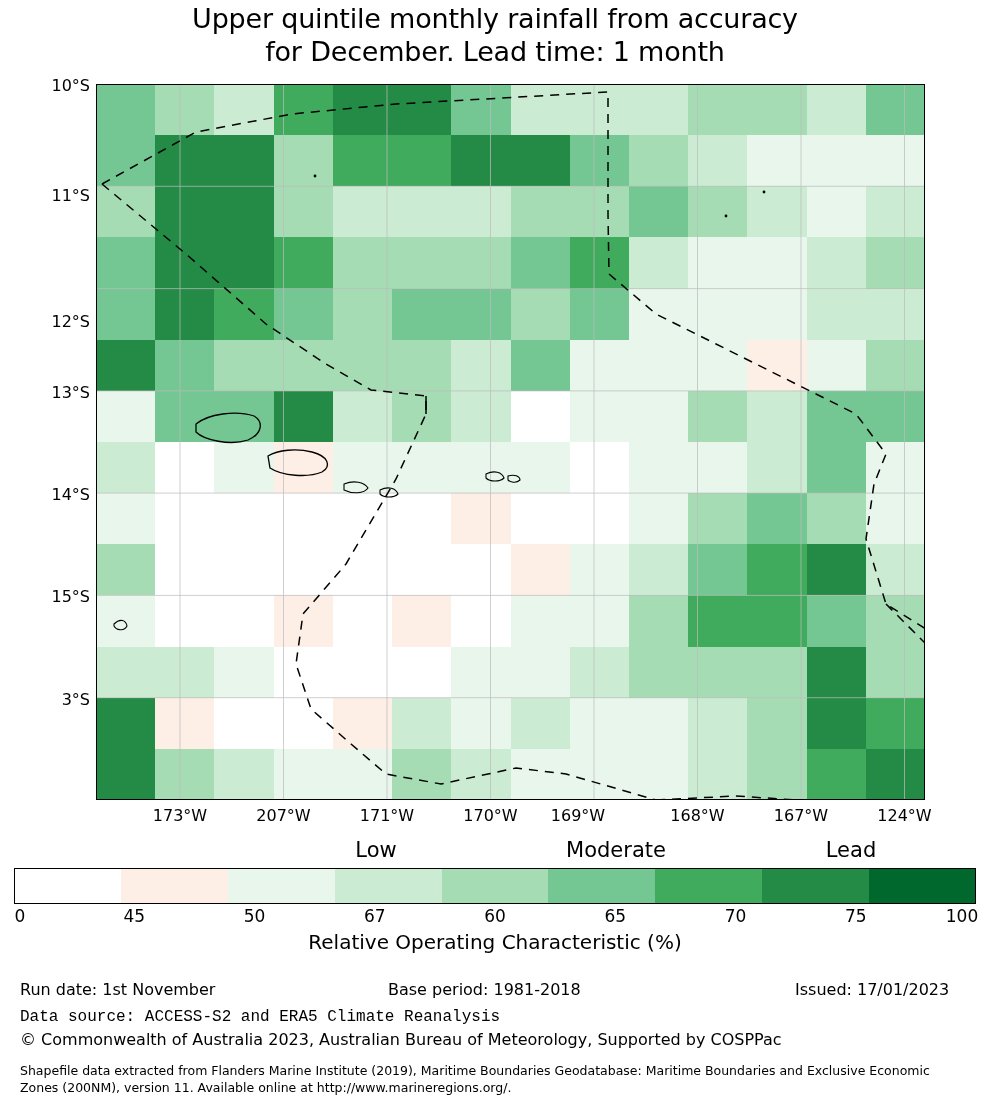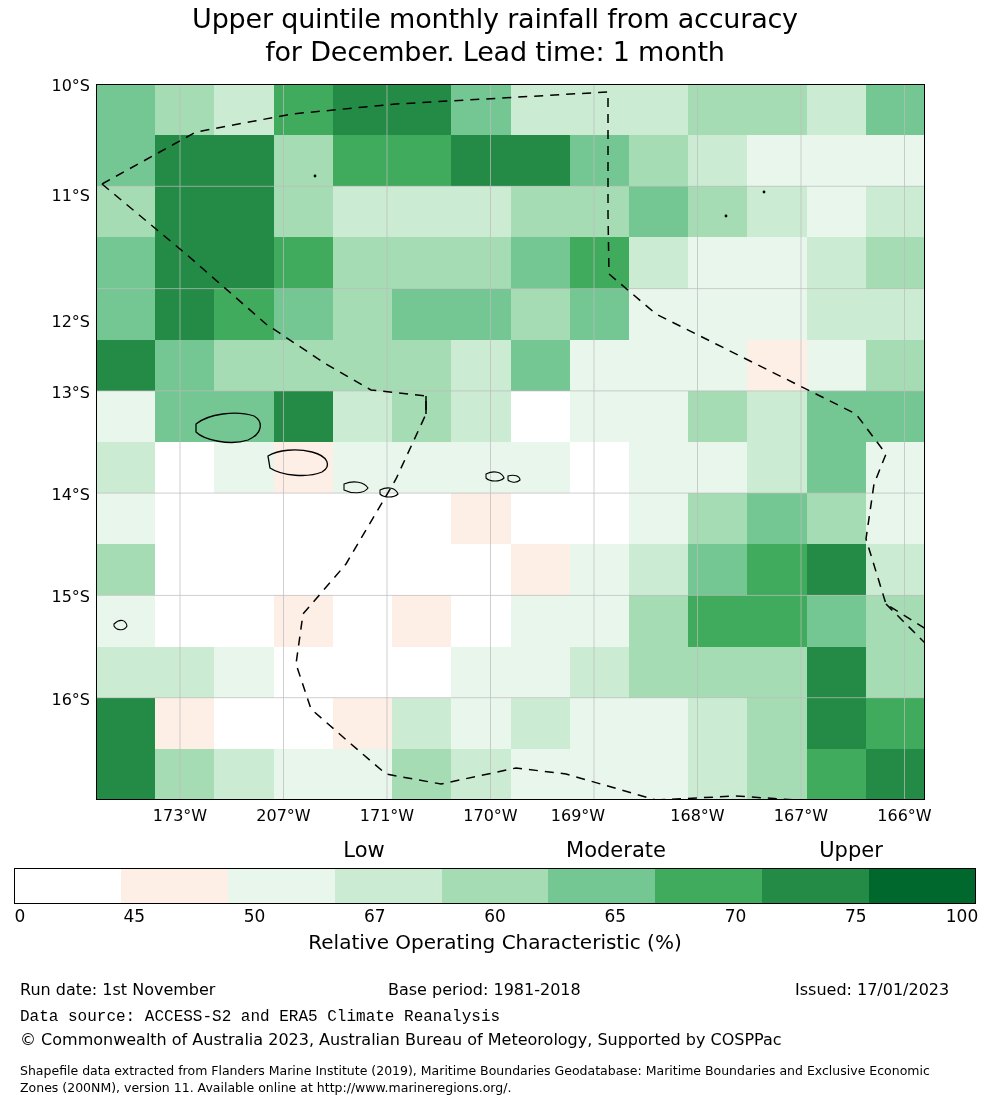--- a/index.html
+++ b/index.html
@@ -397,37 +397,37 @@
   <div id="map-border"></div>
 </div>
 
 <div id="ytick-box">
     <div class="ytick-label" style="top: 1px;">10°S</div>
     <div class="ytick-label" style="top: 111px;">11°S</div>
     <div class="ytick-label" style="top: 217px; margin-top: 20px;">12°S</div>
     <div class="ytick-label" style="top: 307.857px;">13°S</div>
     <div class="ytick-label" style="top: 410.143px;">14°S</div>
     <div class="ytick-label" style="top: 512.429px;">15°S</div>
-    <div class="ytick-label" style="top: 614.714px;">16°S</div>
+    <div class="ytick-label" style="top: 614.714px;">3°S</div>
   </div>
 <div id="xtick-box">
     <div class="xtick-label" style="left: 84px;">173°W</div>
     <div class="xtick-label" style="left: 187.5px;">207°W</div>
     <div class="xtick-label" style="left: 291px;">171°W</div>
     <div class="xtick-label" style="left: 394.5px;">170°W</div>
     <div class="xtick-label" style="left: 482px;">169°W</div>
     <div class="xtick-label" style="left: 601.5px;">168°W</div>
     <div class="xtick-label" style="left: 705px;">167°W</div>
-    <div class="xtick-label" style="left: 808.5px;">166°W</div>
+    <div class="xtick-label" style="left: 808.5px;">124°W</div>
   </div>
 
 <div id="cb-cat">
-    <div class="cb-cat-label" style="left: 268px;">Low</div>
+    <div class="cb-cat-label" style="left: 280px;">Low</div>
     <div class="cb-cat-label" style="left: 520px;">Moderate</div>
-    <div class="cb-cat-label" style="left: 755px;">Upper</div>
+    <div class="cb-cat-label" style="left: 755px;">Lead</div>
   </div>
 <div id="cb-wrap">
     <div style="background: rgb(255, 255, 255);"></div>
     <div style="background: rgb(253, 238, 230);"></div>
     <div style="background: rgb(232, 246, 236);"></div>
     <div style="background: rgb(204, 235, 211);"></div>
     <div style="background: rgb(166, 220, 180);"></div>
     <div style="background: rgb(116, 199, 147);"></div>
     <div style="background: rgb(65, 171, 93);"></div>
     <div style="background: rgb(35, 139, 69);"></div>

